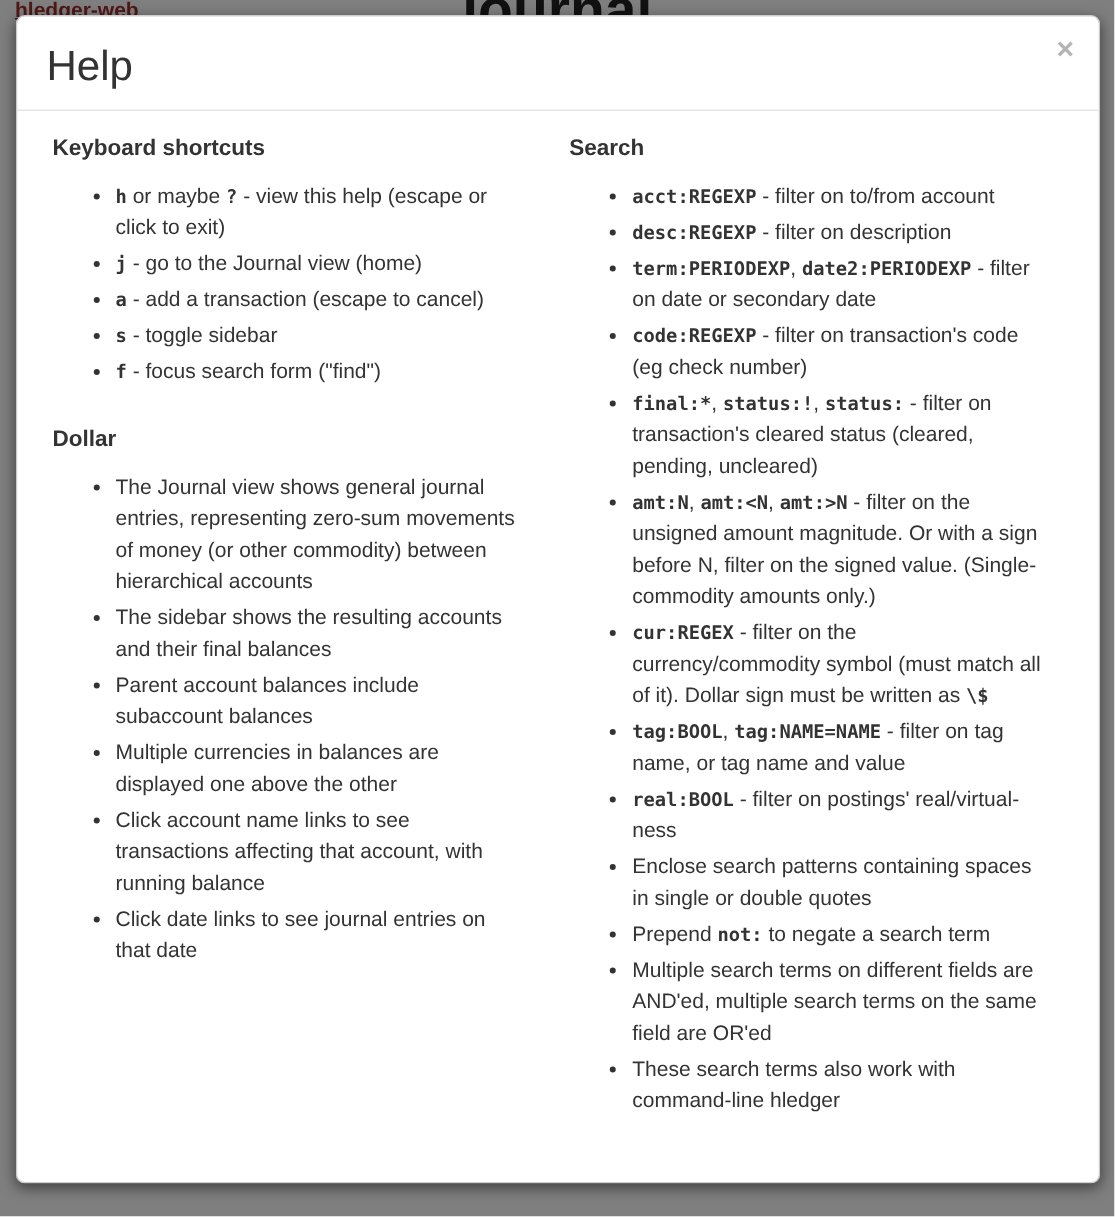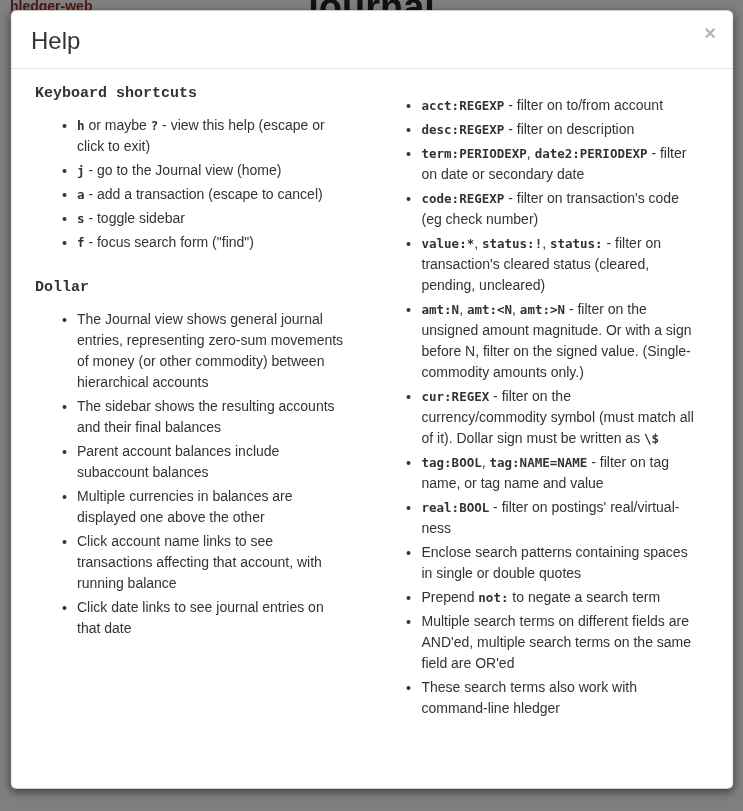--- a/index.html
+++ b/index.html
@@ -43,21 +43,21 @@
     box-shadow: 0 3px 9px rgba(0,0,0,0.5);
     overflow: hidden;
   }
 
   .modal-header {
     position: relative;
     padding: 16px 20px 12px;
     border-bottom: 1px solid var(--header_border, #e5e5e5);
   }
   .modal-title {
-    font-size: 24px;
+    font-size: 28px;
     font-weight: 500;
     color: var(--text, #333333);
     line-height: 1.2;
   }
   .close-button {
     position: absolute; top: 12px; right: 16px;
     background: none; border: 0;
     font-size: 20px; font-weight: bold; line-height: 1;
     color: var(--close_icon, #b4b4b4);
     cursor: pointer;
@@ -68,21 +68,20 @@
     display: flex;
     padding: 14px 18px 18px 14px;
   }
   .help-col { flex: 1 1 50%; padding: 0 8px 0 10px; min-width: 0; }
 
   .section-heading {
     font-size: 15px;
     font-weight: bold;
     color: var(--text, #333333);
     margin: 26px 0 13px;
-    font-family: Liberation Mono, monospace;
   }
   .help-col > .section-heading:first-child { margin-top: 2px; }
 
   .help-list { margin: 12px; padding-left: 30px; list-style: disc; }
   .help-list li { margin: 0 0 3px; line-height: 1.5; }
 
   code {
     font-family: "DejaVu Sans Mono", "Liberation Mono", monospace;
     font-weight: bold;
     font-size: 12.5px;
@@ -119,26 +118,27 @@
         <ul class="help-list">
           <li>The Journal view shows general journal entries, representing zero-sum movements of money (or other commodity) between hierarchical accounts</li>
           <li>The sidebar shows the resulting accounts and their final balances</li>
           <li>Parent account balances include subaccount balances</li>
           <li>Multiple currencies in balances are displayed one above the other</li>
           <li>Click account name links to see transactions affecting that account, with running balance</li>
           <li>Click date links to see journal entries on that date</li>
         </ul>
       </div>
     <div class="help-col">
+        <h3 class="section-heading">Search</h3>
         <ul class="help-list">
           <li><code>acct:REGEXP</code> - filter on to/from account</li>
           <li><code>desc:REGEXP</code> - filter on description</li>
           <li><code>term:PERIODEXP</code>, <code>date2:PERIODEXP</code> - filter on date or secondary date</li>
           <li><code>code:REGEXP</code> - filter on transaction's code (eg check number)</li>
-          <li><code>value:*</code>, <code>status:!</code>, <code>status:</code> - filter on transaction's cleared status (cleared, pending, uncleared)</li>
+          <li><code>final:*</code>, <code>status:!</code>, <code>status:</code> - filter on transaction's cleared status (cleared, pending, uncleared)</li>
           <li><code>amt:N</code>, <code>amt:&lt;N</code>, <code>amt:&gt;N</code> - filter on the unsigned amount magnitude. Or with a sign before N, filter on the signed value. (Single-commodity amounts only.)</li>
           <li><code>cur:REGEX</code> - filter on the currency/commodity symbol (must match all of it). Dollar sign must be written as <code>\$</code></li>
           <li><code>tag:BOOL</code>, <code>tag:NAME=NAME</code> - filter on tag name, or tag name and value</li>
           <li><code>real:BOOL</code> - filter on postings' real/virtual-ness</li>
           <li>Enclose search patterns containing spaces in single or double quotes</li>
           <li>Prepend <code>not:</code> to negate a search term</li>
           <li>Multiple search terms on different fields are AND'ed, multiple search terms on the same field are OR'ed</li>
           <li>These search terms also work with command-line hledger</li>
         </ul>
       </div>

